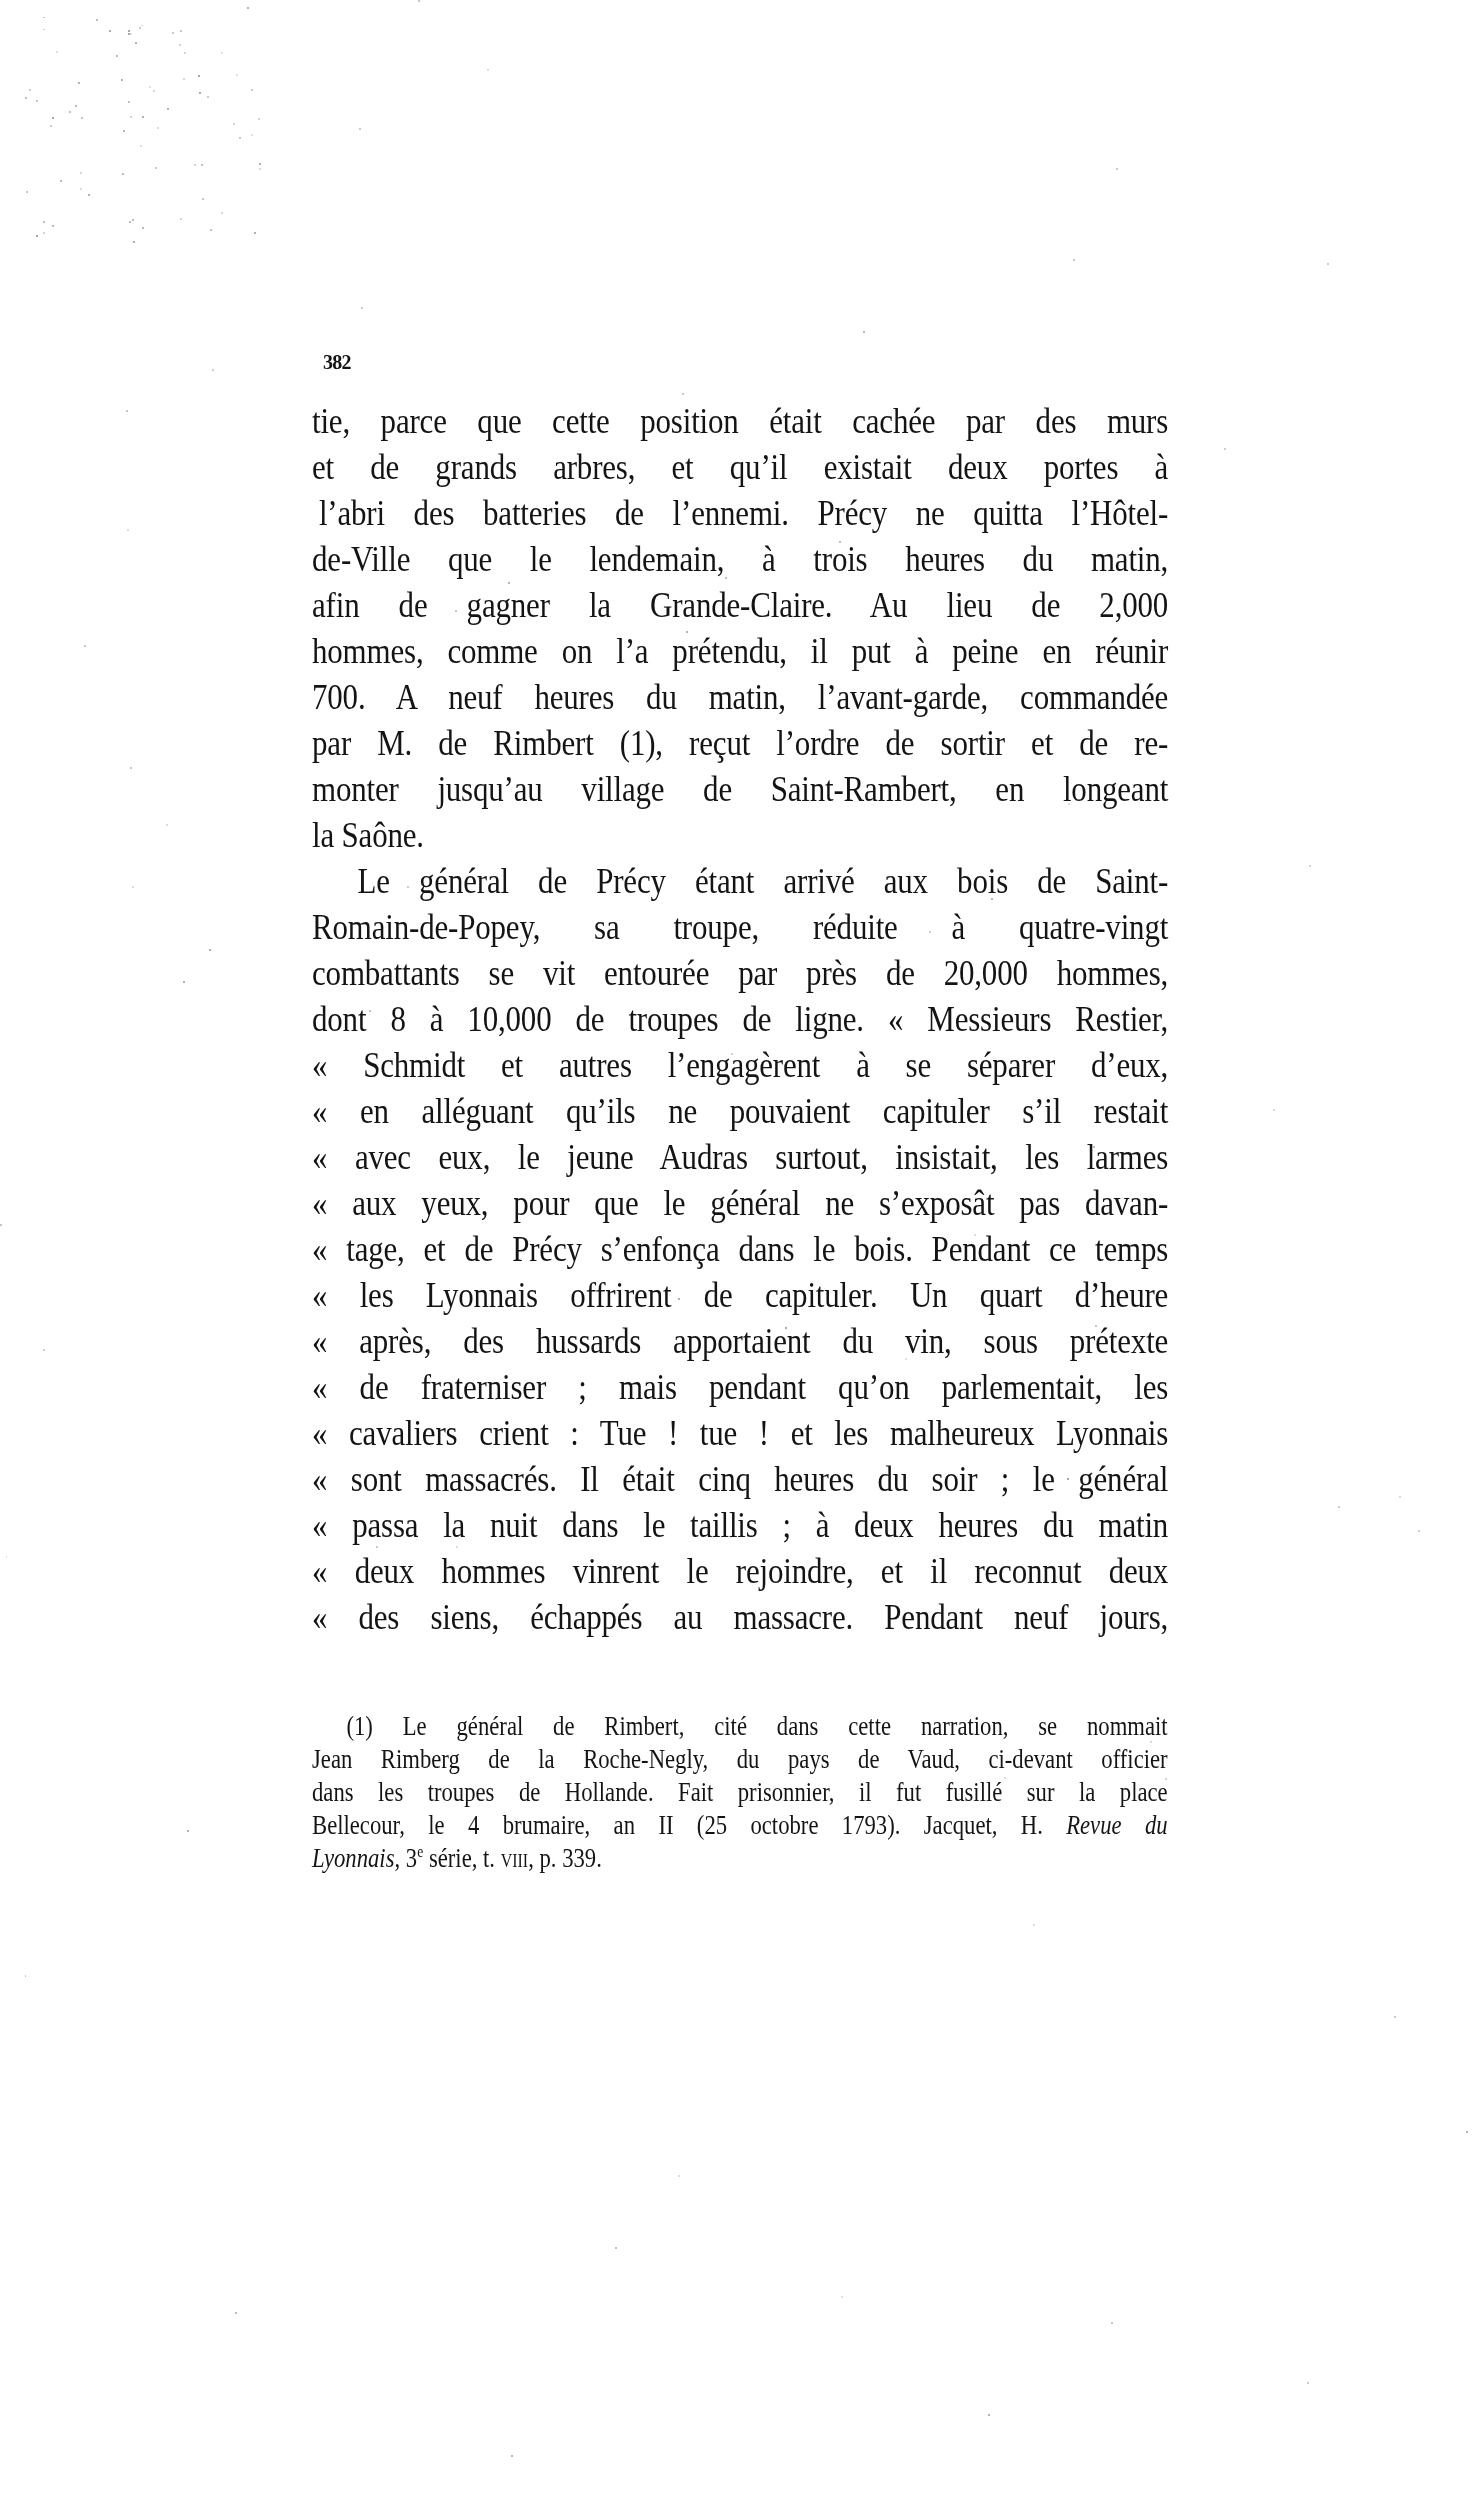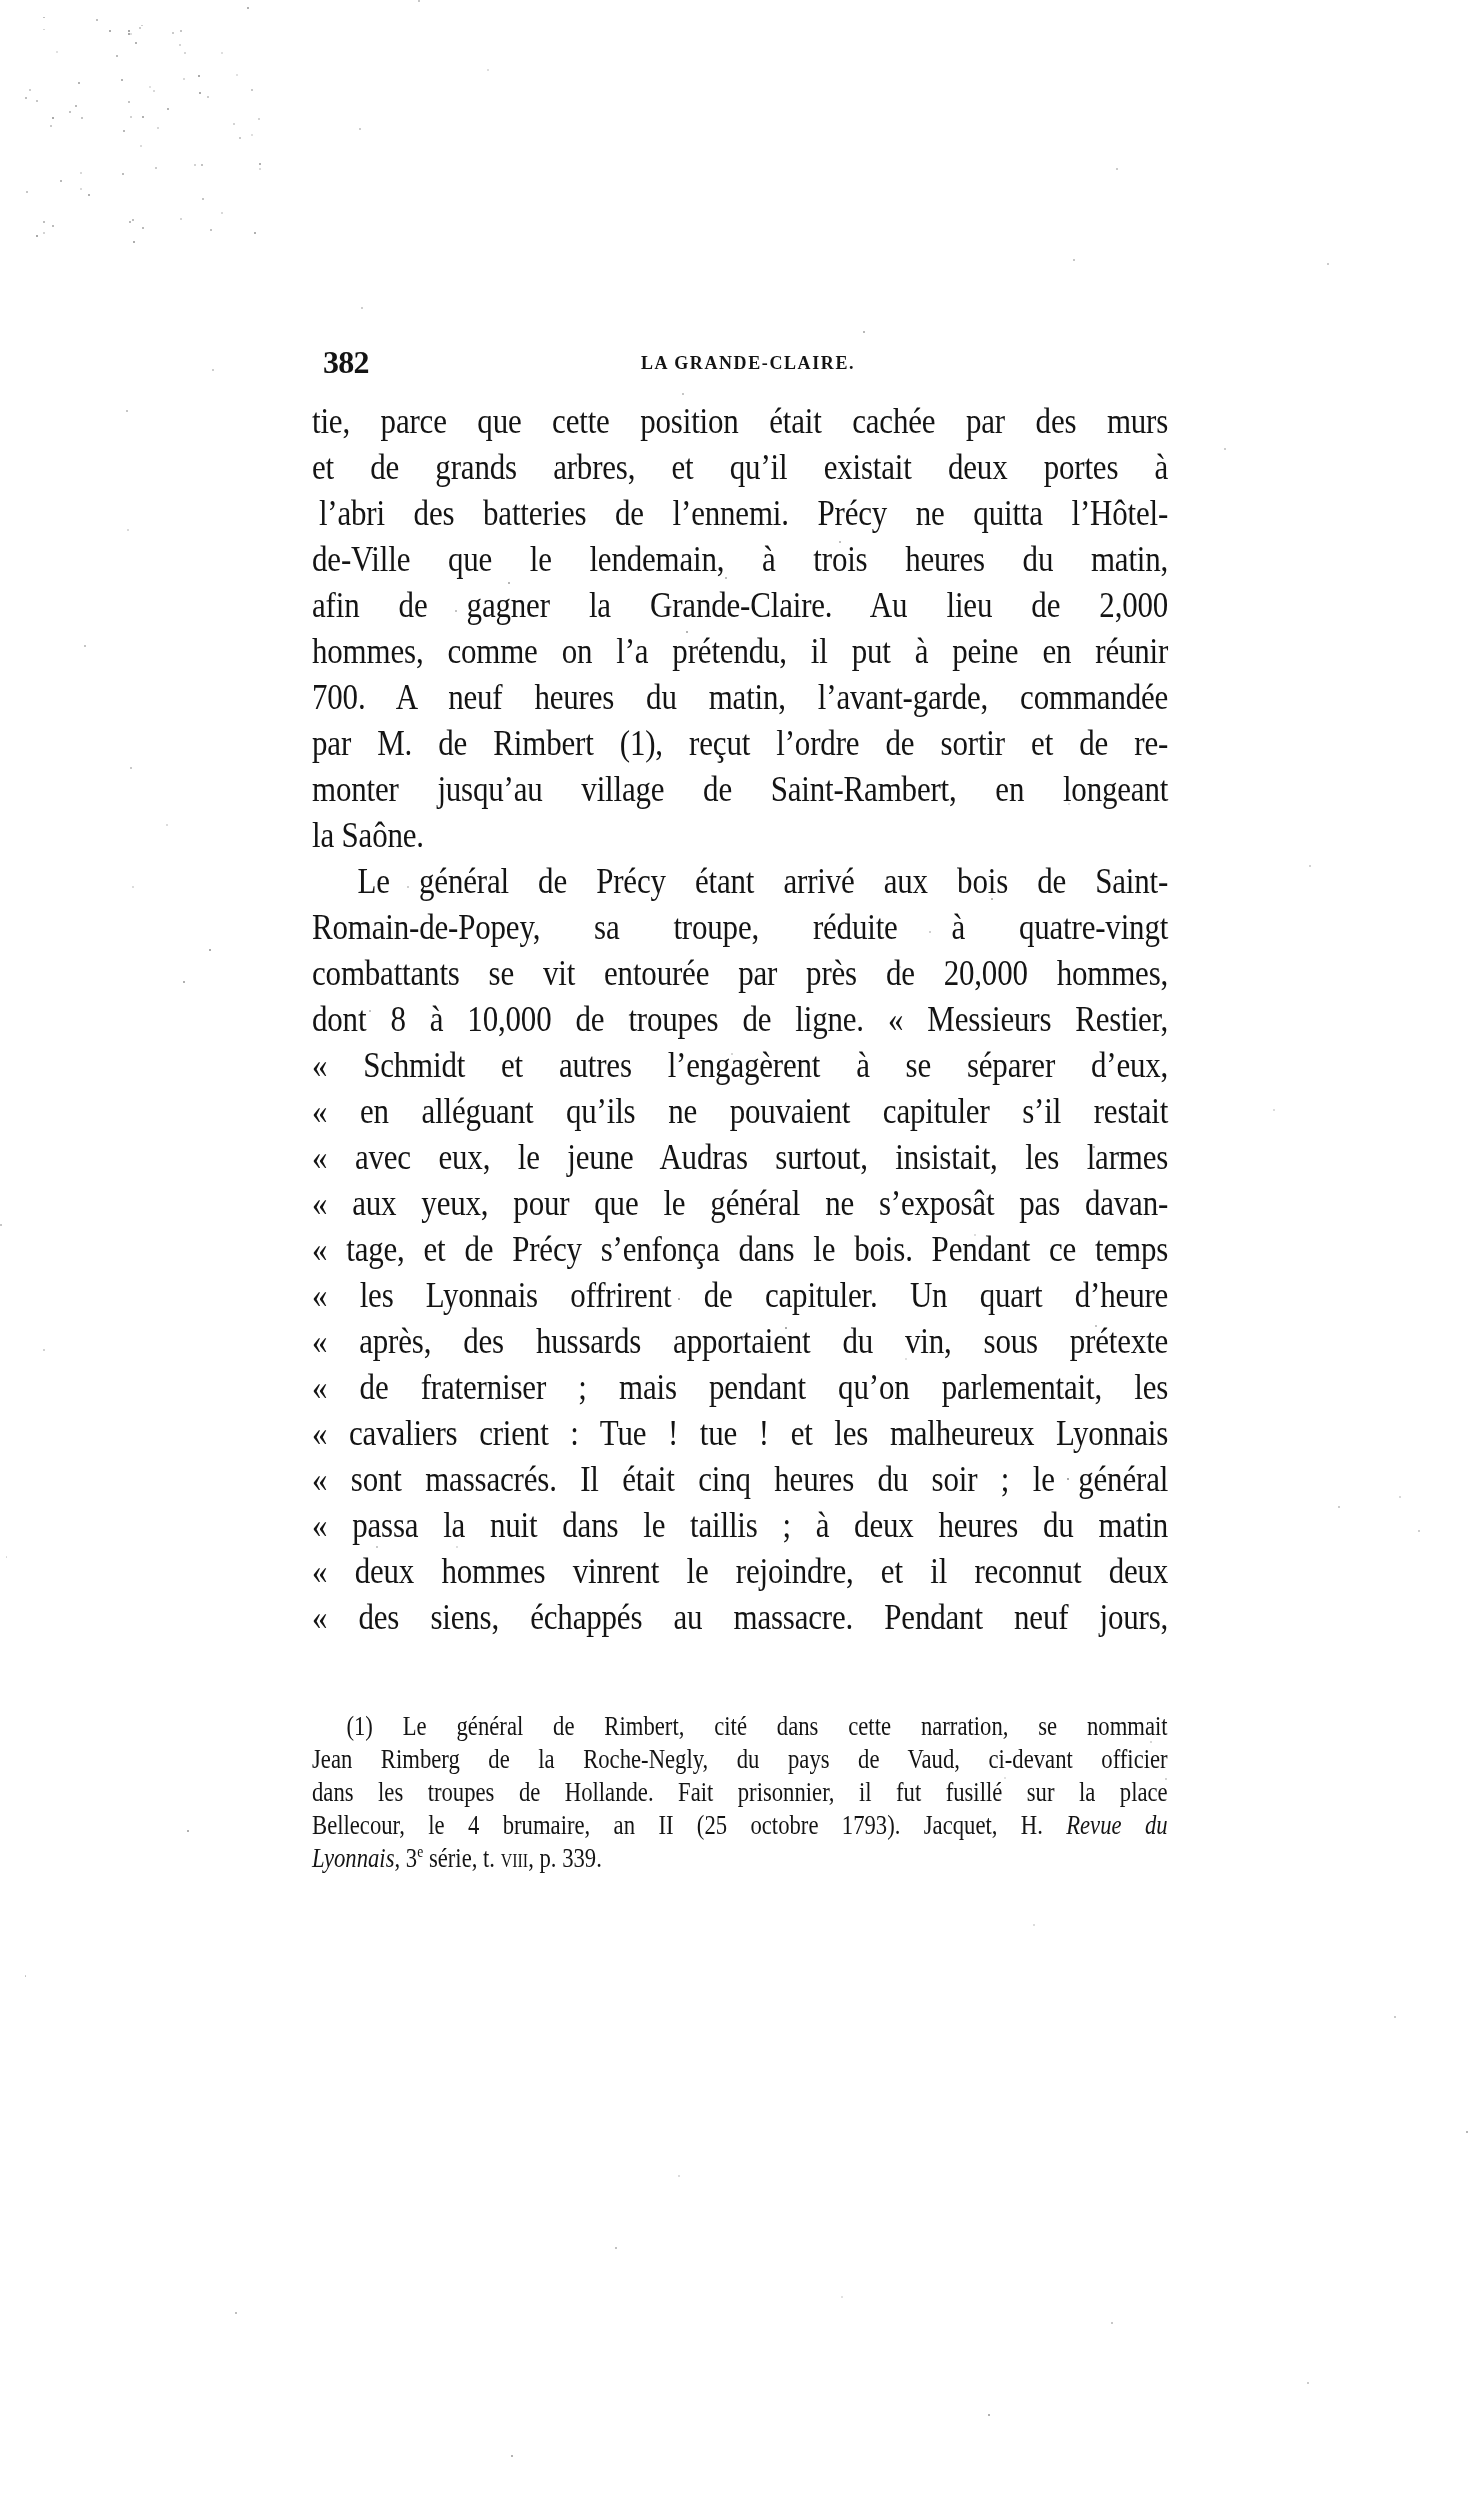--- a/index.html
+++ b/index.html
@@ -5,21 +5,21 @@
   html, body { margin: 0; padding: 0; background: #ffffff; }
   body { width: 1474px; height: 2512px; position: relative; overflow: hidden; color: #141414;
          font-family: "DejaVu Serif", "Liberation Serif", serif; }
   .page { position: absolute; left: 0; top: 0; width: 1474px; height: 2512px; background: #fff; }
 
   .speckles { position: absolute; left: 0; top: 0; width: 1474px; height: 2512px; pointer-events: none; }
   .speck { position: absolute; width: 1.6px; height: 1.6px; background: #8a8a8a; border-radius: 0.8px; }
 
   .running-head { position: absolute; left: 312px; top: 345px; width: 856px; height: 35px; }
   .page-number { position: absolute; left: 11px; top: 0; font-family: "Liberation Serif", serif;
-                 font-size: 32px; line-height: 35px; font-weight: bold; letter-spacing: -0.8px; }
+                 font-size: 20px; line-height: 35px; font-weight: bold; letter-spacing: -0.8px; }
   .running-title { position: absolute; left: 0; width: 856px; top: 6.3px; text-align: center;
                    font-family: "Liberation Serif", serif; font-weight: bold; font-size: 18px;
                    letter-spacing: 1.6px; line-height: 24px; padding-left: 16px; box-sizing: border-box; }
 
   .body-text { position: absolute; left: 312px; top: 398px; width: 856px; }
   .line { display: block; height: 46px; line-height: 46px; font-family: "Liberation Serif", serif;
           font-size: 36px; white-space: nowrap; text-align: justify; text-align-last: justify;
           transform: scaleX(0.86); transform-origin: left center; width: 116.3%; letter-spacing: -0.2px; }
   .line.last { text-align-last: left; }
   .line.indent { padding-left: 53px; box-sizing: border-box; }
@@ -178,21 +178,20 @@
       <span class="speck" style="left: 1116px; top: 168px; opacity: 0.54;"></span>
       <span class="speck" style="left: 418px; top: 0px; opacity: 0.57;"></span>
       <span class="speck" style="left: 1068px; top: 803px; opacity: 0.32;"></span>
       <span class="speck" style="left: 732px; top: 1113px; opacity: 0.63;"></span>
       <span class="speck" style="left: 24.5px; top: 1975px; opacity: 0.56;"></span>
       <span class="speck" style="left: 1033px; top: 1924px; opacity: 0.35;"></span>
     </div>
 
   <div class="running-head">
     <span class="page-number">382</span>
-    <span class="running-title">LA GRANDE-CLAIRE.</span>
   </div>
 
   <div class="body-text">
     <span class="line">tie, parce que cette position était cachée par des murs</span>
     <span class="line">et de grands arbres, et qu’il existait deux portes à</span>
     <span class="line slight">l’abri des batteries de l’ennemi. Précy ne quitta l’Hôtel-</span>
     <span class="line">de-Ville que le lendemain, à trois heures du matin,</span>
     <span class="line">afin de gagner la Grande-Claire. Au lieu de 2,000</span>
     <span class="line">hommes, comme on l’a prétendu, il put à peine en réunir</span>
     <span class="line">700. A neuf heures du matin, l’avant-garde, commandée</span>

